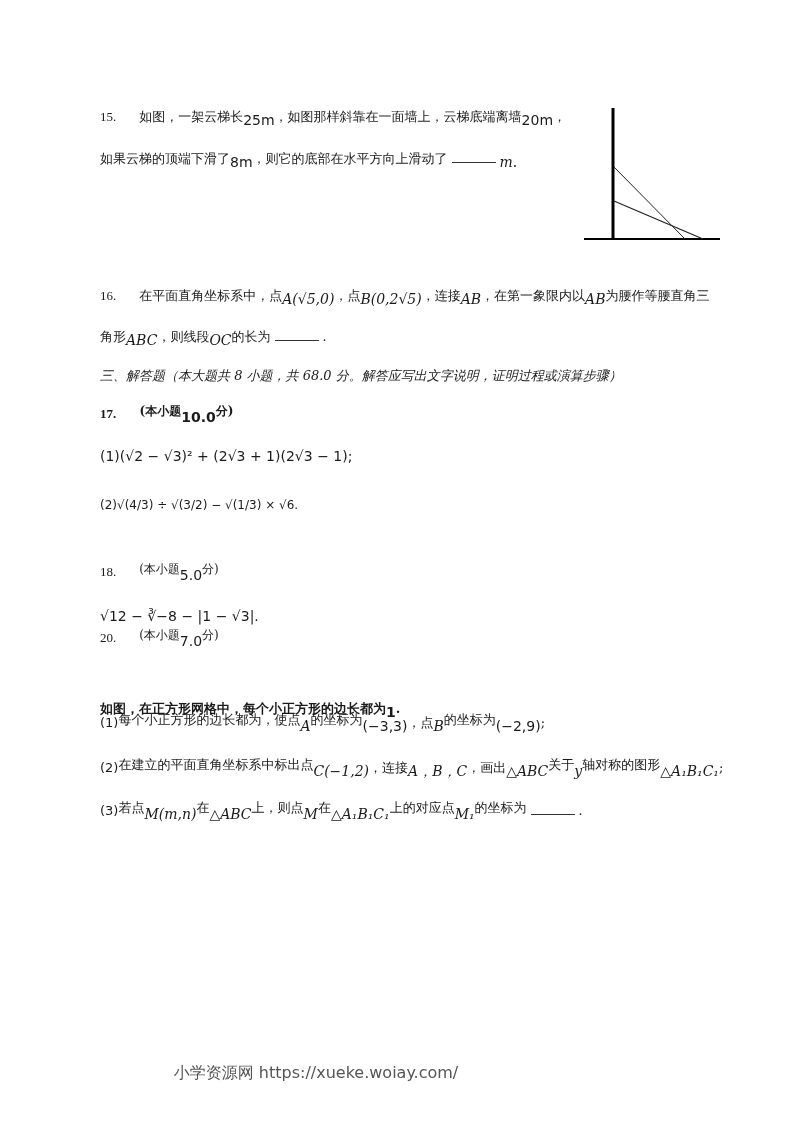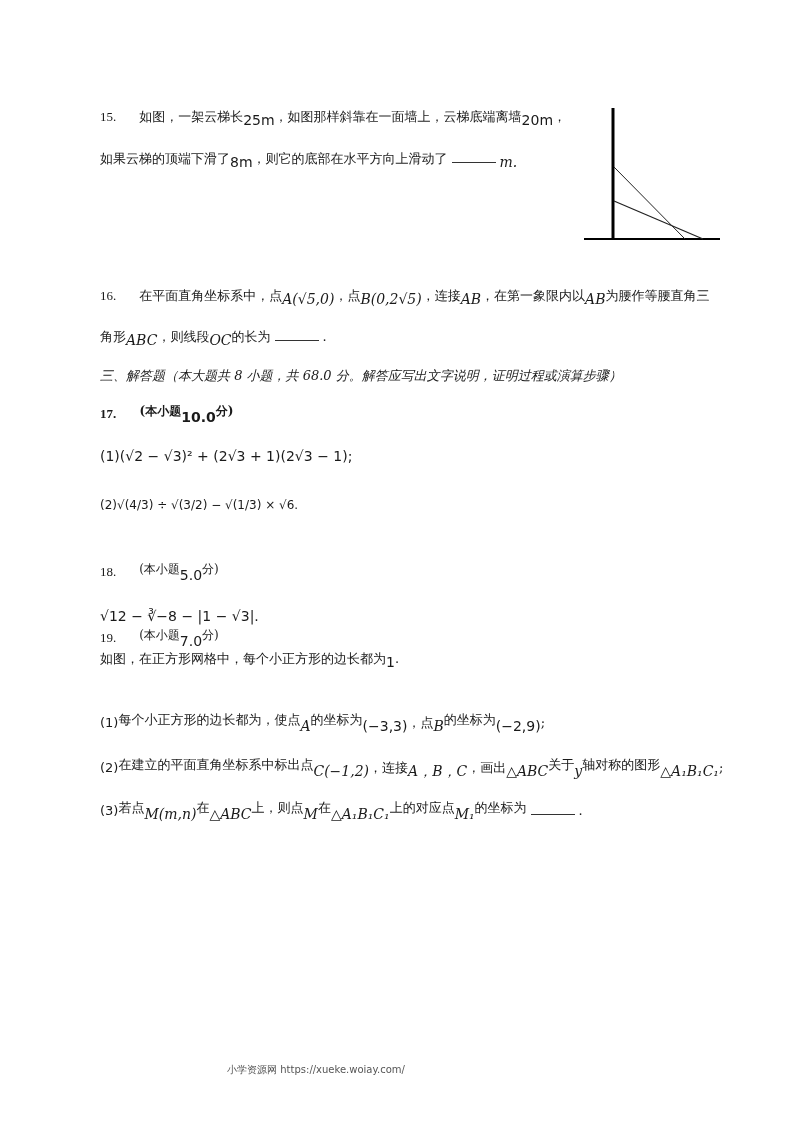--- a/index.html
+++ b/index.html
@@ -5,21 +5,21 @@
   html, body { margin: 0; padding: 0; background: #ffffff; }
   body { width: 793px; height: 1122px; position: relative; overflow: hidden;
          font-family: "DejaVu Serif", "Liberation Serif", serif; color: #1a1a1a; }
   .line { position: absolute; left: 100px; white-space: nowrap; font-size: 13px; line-height: 20px; }
   .qnum { display: inline-block; width: 35px; font-family: "Liberation Serif", serif; }
   .math { font-family: "DejaVu Serif", serif; font-style: italic; font-size: 14px; position: relative; top: 4px; }
   .mathr { font-family: "DejaVu Sans", sans-serif; font-size: 13px; }
   .num { font-family: "DejaVu Sans", sans-serif; font-size: 14px; position: relative; top: 4px; }
   .blank { display: inline-block; width: 44px; border-bottom: 1px solid #333; height: 12px; margin: 0 4px; }
   .footer { position: absolute; top: 1063px; left: 0; width: 632px; text-align: center;
-            font-family: "DejaVu Sans", sans-serif; font-size: 10px; color: #555; }
+            font-family: "DejaVu Sans", sans-serif; font-size: 16px; color: #555; }
   svg.fig { position: absolute; left: 580px; top: 100px; }
 </style>
 </head>
 <body>
 
 <div class="line" style="top:106px;">
   <span class="qnum">15.</span>
   <span>如图，一架云梯长</span><span class="num">25m</span><span>，如图那样斜靠在一面墙上，云梯底端离墙</span><span class="num">20m</span><span>，</span>
 </div>
 <div class="line" style="top:148px;">
@@ -50,24 +50,24 @@
 <div class="line mathr" style="top:446px;font-size:14px;text-align:right;">(1)(√2 − √3)² + (2√3 + 1)(2√3 − 1);</div>
 <div class="line mathr" style="top:495px;font-size:12px;">(2)√(4/3) ÷ √(3/2) − √(1/3) × √6.</div>
 
 <div class="line" style="top:545px;margin-top:16px;">
   <span class="qnum">18.</span>
   <span style="font-size:12px;position:relative;top:-3px;">(本小题</span><span class="num">5.0</span><span style="font-size:12px;position:relative;top:-3px;">分)</span>
 </div>
 <div class="line mathr" style="top:589px;font-size:14px;margin-top:17px;">√12 − ∛−8 − |1 − √3|.</div>
 
 <div class="line" style="top:627px;">
-  <span class="qnum">19.</span>
+  <span class="qnum">20.</span>
   <span style="font-size:12px;position:relative;top:-3px;">(本小题</span><span class="num">7.0</span><span style="font-size:12px;position:relative;top:-3px;">分)</span>
 </div>
-<div class="line" style="top:648px;">
+<div class="line" style="top:698px;font-weight:bold;">
   <span>如图，在正方形网格中，每个小正方形的边长都为</span><span class="num">1</span><span>.</span>
 </div>
 <div class="line" style="top:712px;">
   <span class="mathr">(1)</span><span style="position:relative;top:-3px;">每个小正方形的边长都为，使点</span><span class="math">A</span><span style="position:relative;top:-3px;">的坐标为</span><span class="num">(−3,3)</span><span>，点</span><span class="math">B</span><span style="position:relative;top:-3px;">的坐标为</span><span class="num">(−2,9)</span><span>;</span>
 </div>
 <div class="line" style="top:757px;">
   <span class="mathr">(2)</span><span style="position:relative;top:-3px;">在建立的平面直角坐标系中标出点</span><span class="math">C(−1,2)</span><span>，连接</span><span class="math">A，B，C</span><span>，画出</span><span class="math">△ABC</span><span style="position:relative;top:-3px;">关于</span><span class="math">y</span><span style="position:relative;top:-3px;">轴对称的图形</span><span class="math">△A₁B₁C₁</span><span>;</span>
 </div>
 <div class="line" style="top:800px;">
   <span class="mathr">(3)</span><span style="position:relative;top:-3px;">若点</span><span class="math">M(m,n)</span><span style="position:relative;top:-3px;">在</span><span class="math">△ABC</span><span style="position:relative;top:-3px;">上，则点</span><span class="math">M</span><span style="position:relative;top:-3px;">在</span><span class="math">△A₁B₁C₁</span><span style="position:relative;top:-3px;">上的对应点</span><span class="math">M₁</span><span style="position:relative;top:-3px;">的坐标为</span><span class="blank"></span><span>.</span>

